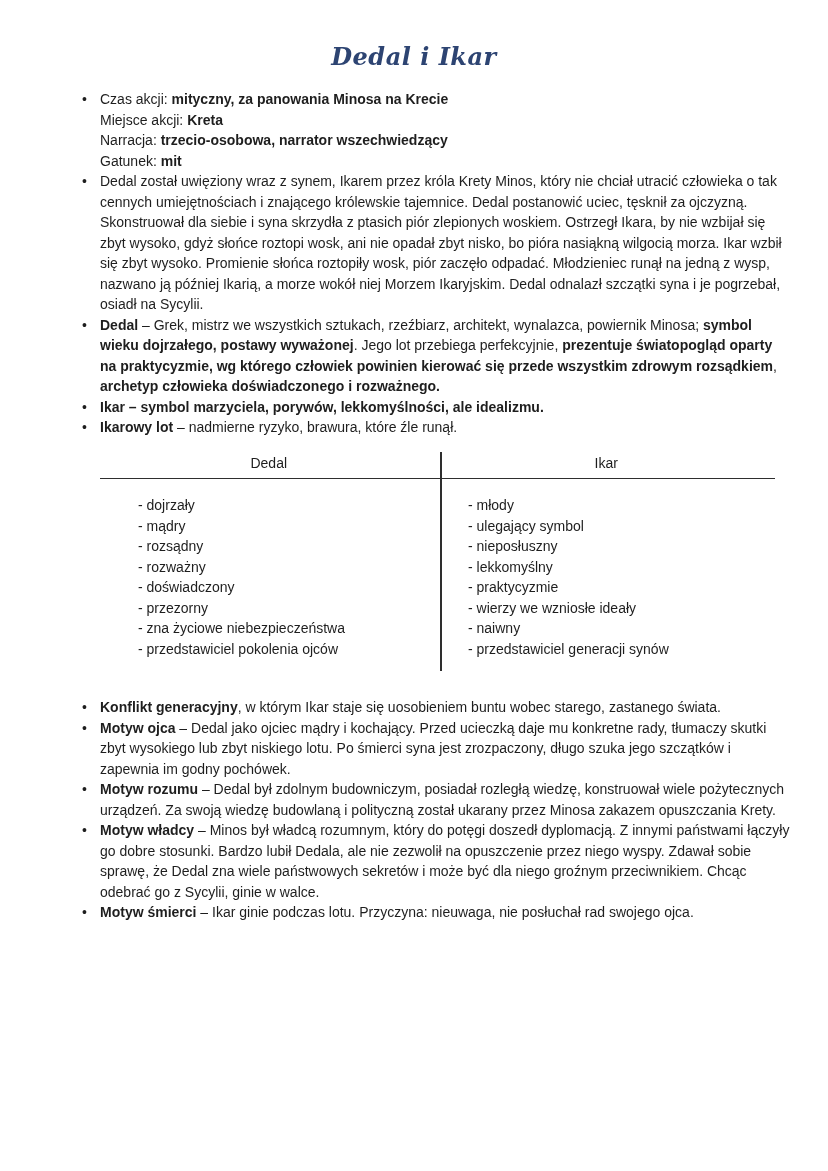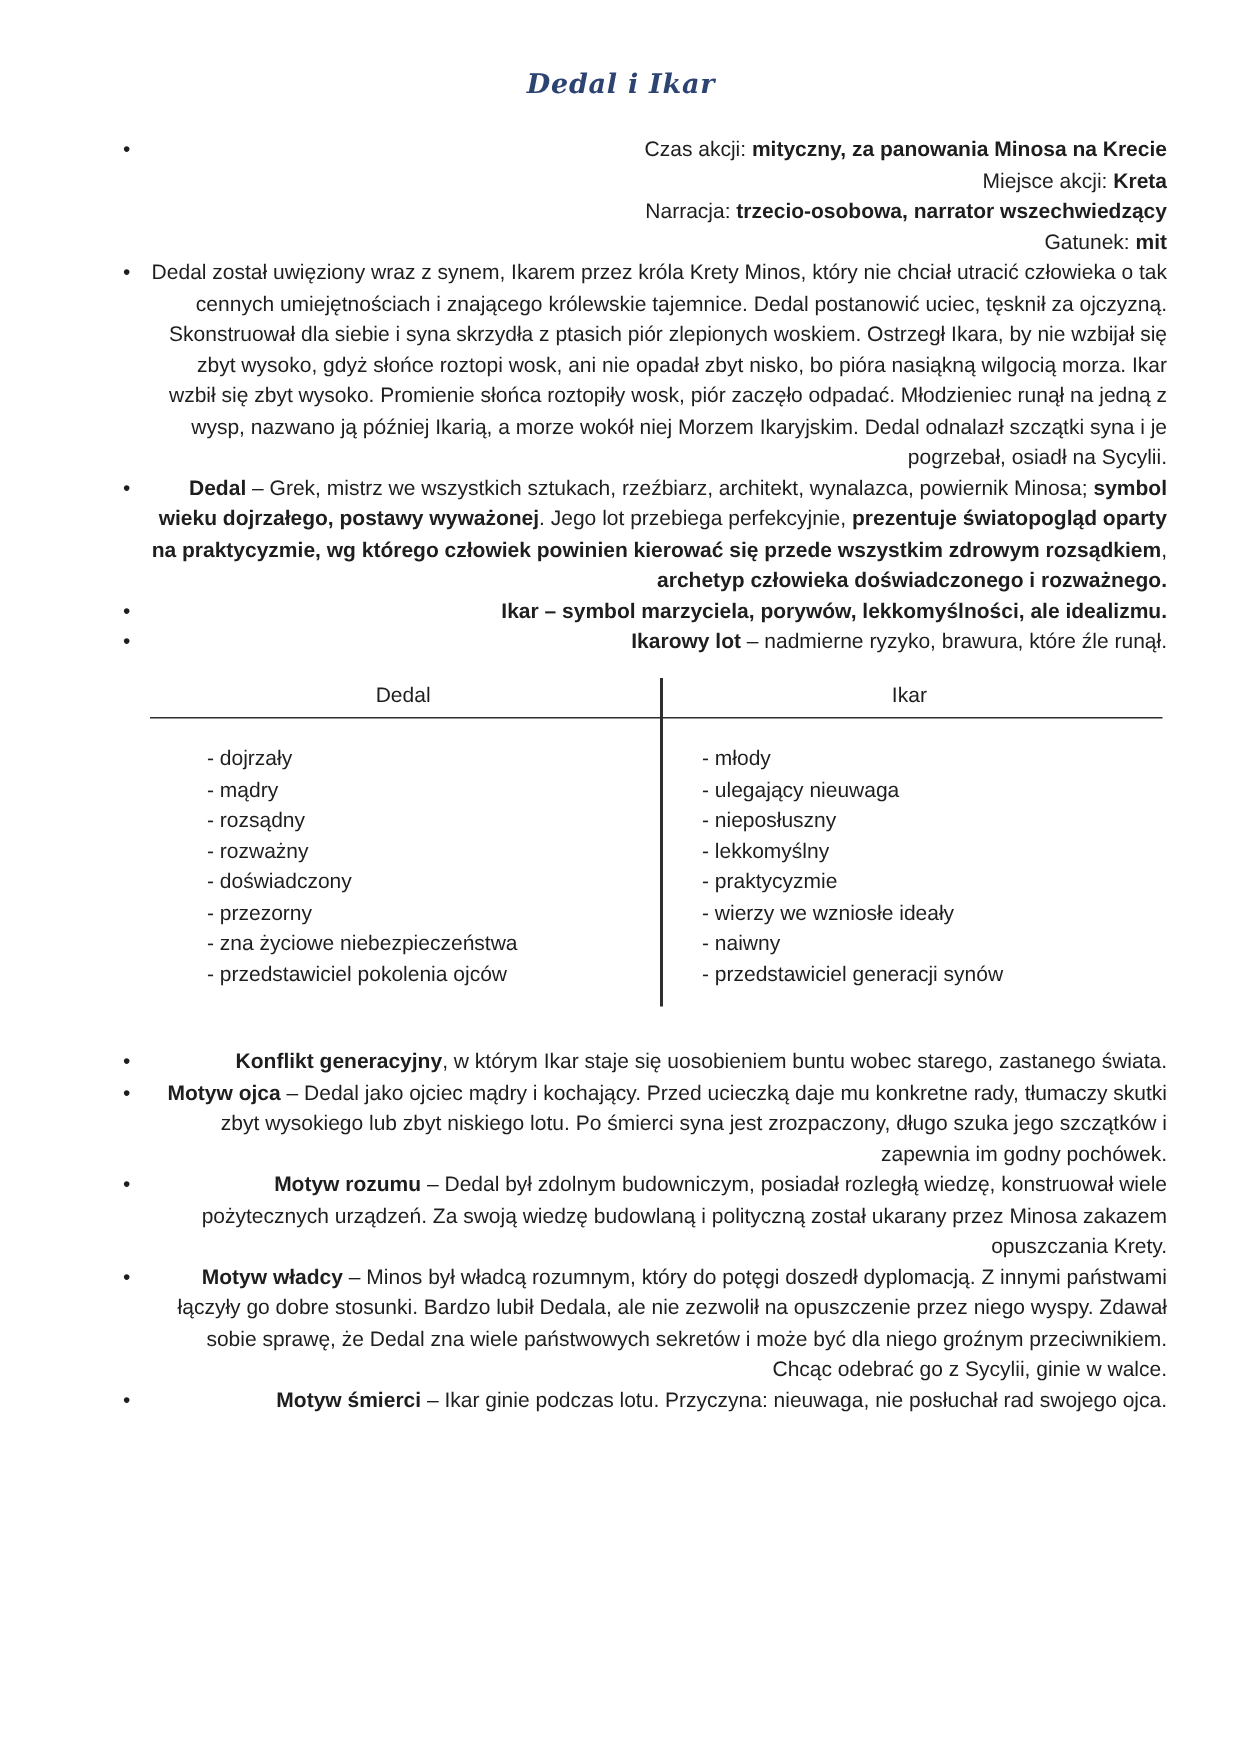--- a/index.html
+++ b/index.html
@@ -12,31 +12,30 @@
     line-height:20.5px;
     color:#1e1e1e;
     box-sizing:border-box;
     padding-top:44px;
     overflow:hidden;
   }
   .title {
     font-family:"DejaVu Serif", serif;
     font-style:italic;
     font-weight:bold;
-    font-size:18px;
+    font-size:24px;
     line-height:25px;
     letter-spacing:0.5px;
     text-align:center;
     margin:0 0 20px 0;
   }
   ul.notes {
     list-style:none;
-    margin:0 50px 0 78px;
+    margin:0 37px 0 78px;
     padding:0;
-    text-align:right;
   }
   ul.notes li { position:relative; padding-left:22px; }
   ul.notes li::before {
     content:"\2022";
     position:absolute; left:4px; top:0;
     color:#1e1e1e;
   }
   .b { font-weight:bold; }
   .cmp {
     position:relative;
@@ -94,21 +93,21 @@
           <div>- mądry</div>
           <div>- rozsądny</div>
           <div>- rozważny</div>
           <div>- doświadczony</div>
           <div>- przezorny</div>
           <div>- zna życiowe niebezpieczeństwa</div>
           <div>- przedstawiciel pokolenia ojców</div>
         </div>
       <div class="cmp-col cmp-col-r">
           <div>- młody</div>
-          <div>- ulegający nieuwaga</div>
+          <div>- ulegający symbol</div>
           <div>- nieposłuszny</div>
           <div>- lekkomyślny</div>
           <div>- praktycyzmie</div>
           <div>- wierzy we wzniosłe ideały</div>
           <div>- naiwny</div>
           <div>- przedstawiciel generacji synów</div>
         </div>
     </div>
     <div class="cmp-divider"></div>
   </div>

